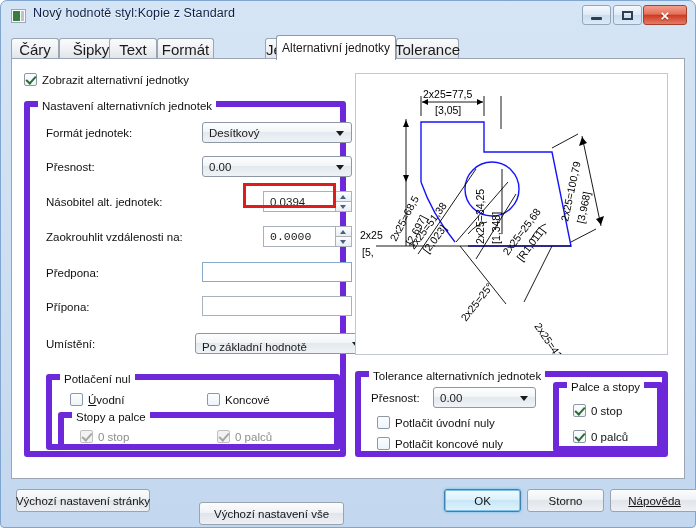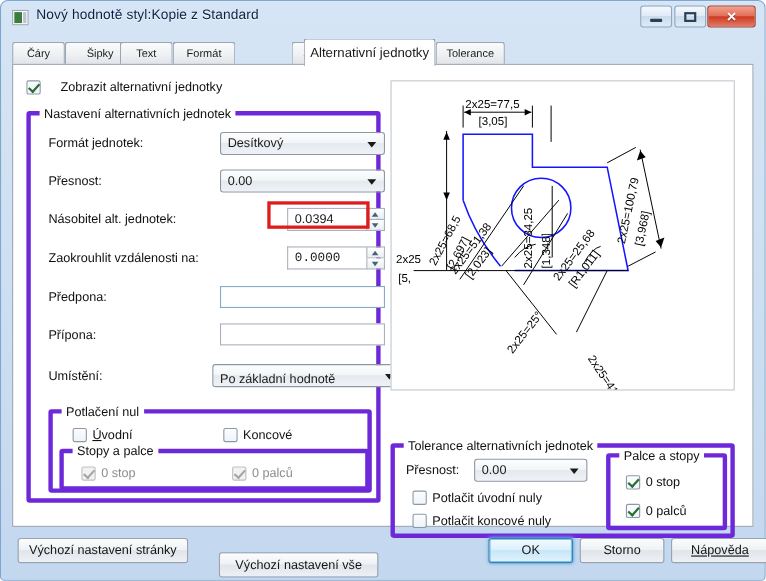--- a/index.html
+++ b/index.html
@@ -74,21 +74,21 @@
   
   #tabs {
     position: absolute; left: 10px; top: 34px; right: 10px; height: 24px;
   }
   .tab {
     position: absolute; top: 3px; height: 21px;
     background: linear-gradient(to bottom, #fafbfc 0%, #eef0f3 55%, #dfe3e8 100%);
     border: 1px solid #9ba6b2;
     border-bottom: none;
     border-radius: 3px 3px 0 0;
-    font-size: 10px; color: #1a1a1a;
+    font-size: 15px; color: #1a1a1a;
     display: flex; align-items: center; justify-content: center;
     padding: 0 7px;
     white-space: nowrap;
     cursor: default;
   }
   .tab.active {
     top: 0; height: 25px;
     background: #ffffff;
     border-color: #8e99a6;
     z-index: 5;
@@ -125,21 +125,21 @@
   .chk.disabled { color: #8d8d8d; }
   .chk.disabled .box {
     background: #f2f2f2; border-color: #bfbfbf;
   }
   .chk.disabled.checked .box::after { border-color: #a6a6a6; }
   .u { text-decoration: underline; }
 
   
   .group {
     position: absolute;
-    border: 4px solid #6d28d9;
+    border: 6px solid #6d28d9;
     border-radius: 3px;
     padding-left: 32px;
   }
   .group > .legend {
     position: absolute; top: -7px; left: 8px;
     background: #ffffff; padding: 0 4px;
     font-size: 11.5px; color: #101010;
     white-space: nowrap;
   }
 
@@ -270,21 +270,21 @@
     <div class="tab" style="left:48px;  width:64px;">Šipky</div>
     <div class="tab" style="left:98px;  width:48px;">Text</div>
     <div class="tab" style="left:146px; width:57px;">Formát</div>
     <div class="tab" style="left:214px; width:62px;margin-left:40px;">Jednotky</div>
     <div class="tab active" style="left:265px; width:120px;">Alternativní jednotky</div>
     <div class="tab" style="left:385px; width:63px;">Tolerance</div>
   </div>
 
   <div id="page">
 
-    <div class="chk checked" style="left:12px; top:14px;gap:13px;">
+    <div class="chk checked" style="left:12px; top:14px;">
       <span class="box"></span>
       <span>Zobrazit alternativní jednotky</span>
     </div>
 
     <div class="group" style="left:12px; top:42px; width:322px; height:356px;">
       <div class="legend">Nastavení alternativních jednotek</div>
 
       <div class="flabel" style="left:16px; top:20px;">Formát jednotek:</div>
       <div class="combo" style="left:172px; top:15px; width:150px;">
         <span>Desítkový</span>
@@ -416,21 +416,21 @@
 
           <text x="212" y="148" transform="rotate(-78 212 148)">2x25=100,79</text>
           <text x="228" y="150" transform="rotate(-78 228 150)">[3,968]</text>
 
           <text x="110" y="248" transform="rotate(-52 110 248)">2x25=25°</text>
           <text x="178" y="252" transform="rotate(56 178 252)">2x25=41°</text>
         </g>
       </svg>
     </div>
 
-    <div class="group" style="left:343px; top:312px; width:313px; height:86px;margin-top:32px;">
+    <div class="group" style="left:343px; top:312px; width:313px; height:86px;">
       <div class="legend">Tolerance alternativních jednotek</div>
 
       <div class="flabel" style="left:10px; top:15px;">Přesnost:</div>
       <div class="combo" style="left:72px; top:10px; width:103px;">
         <span>0.00</span>
         <span class="arrow"></span>
       </div>
 
       <div class="chk" style="left:16px; top:60px;">
         <span class="box"></span>
@@ -450,19 +450,19 @@
         <div class="chk checked" style="left:14px; top:42px;">
           <span class="box"></span>
           <span>0 palců</span>
         </div>
       </div>
     </div>
 
     <div id="red-box" style="left:231px; top:124px; width:93px; height:25px;"></div>
   </div>
 
-  <div class="btn" style="left:15px;  bottom:15px; width:155px;">Výchozí nastavení stránky</div>
+  <div class="btn" style="left:15px;  bottom:15px; width:134px;">Výchozí nastavení stránky</div>
   <div class="btn" style="left:198px; bottom:2px; width:145px;">Výchozí nastavení vše</div>
   <div class="btn default" style="left:443px; bottom:15px; width:77px;">OK</div>
   <div class="btn" style="left:526px; bottom:15px; width:77px;">Storno</div>
   <div class="btn" style="left:609px; bottom:15px; width:89px;text-decoration:underline;">Nápověda</div>
 
 </div>
 
 </body></html>

